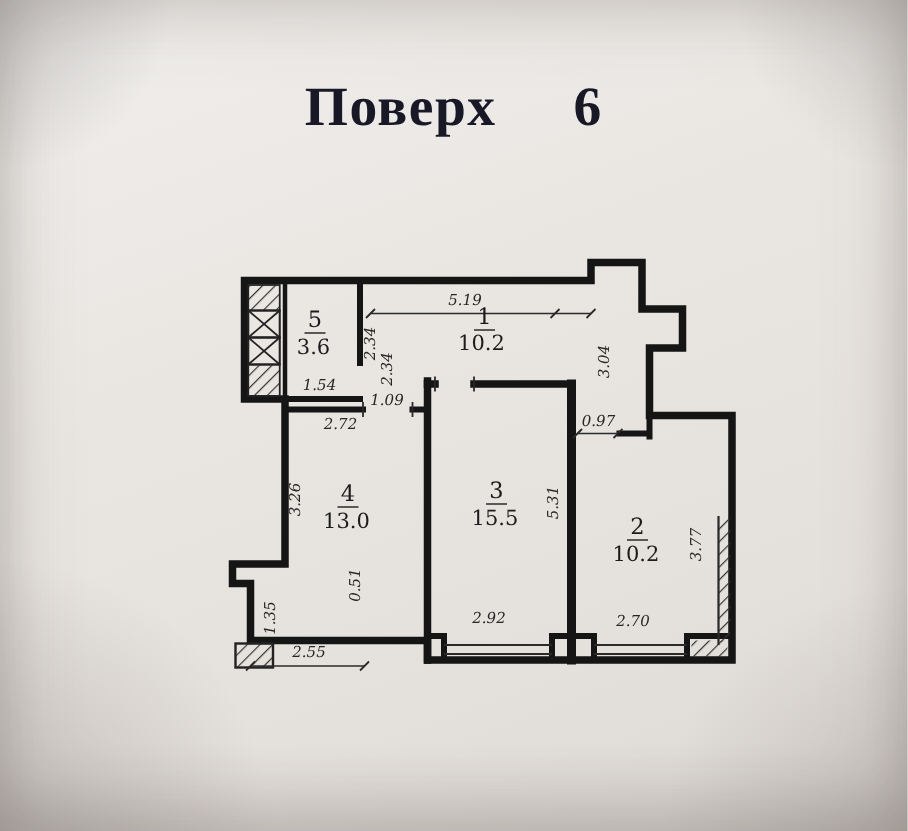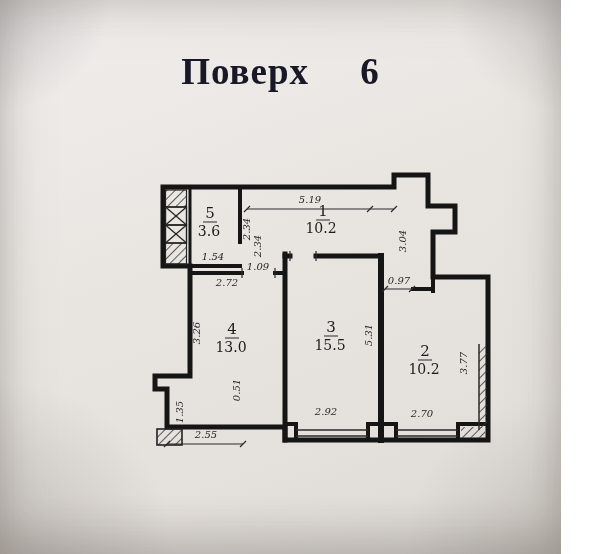--- a/index.html
+++ b/index.html
@@ -1,18 +1,18 @@
 <!DOCTYPE html>
 <html><head>
 <meta charset="utf-8">
 <style>
   html,body{margin:0;padding:0;}
   .stage{
     position:relative;
-    width:561px;height:554px;
+    width:605px;height:554px;
     background:
       radial-gradient(circle at 0% 0%, rgba(60,58,62,.20), transparent 14%),
       radial-gradient(circle at 100% 0%, rgba(60,58,62,.18), transparent 14%),
       radial-gradient(circle at 0% 100%, rgba(70,62,55,.22), transparent 22%),
       radial-gradient(circle at 100% 100%, rgba(70,62,55,.16), transparent 20%),
       linear-gradient(160deg,#f0eeec 0%,#e9e6e2 40%,#e4e0dc 75%,#dbd7d2 100%);
     overflow:hidden;
     font-family:"Liberation Serif", serif;
   }
   .vignette{

